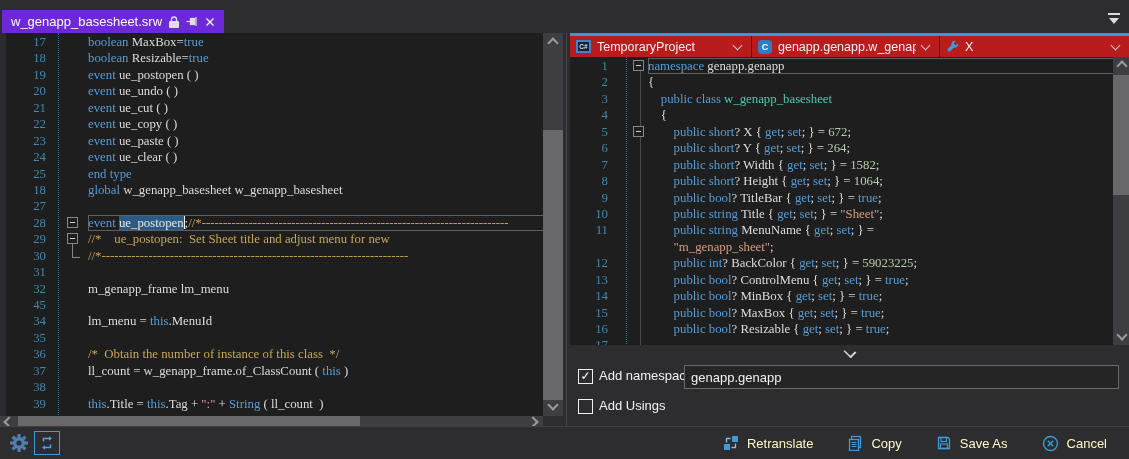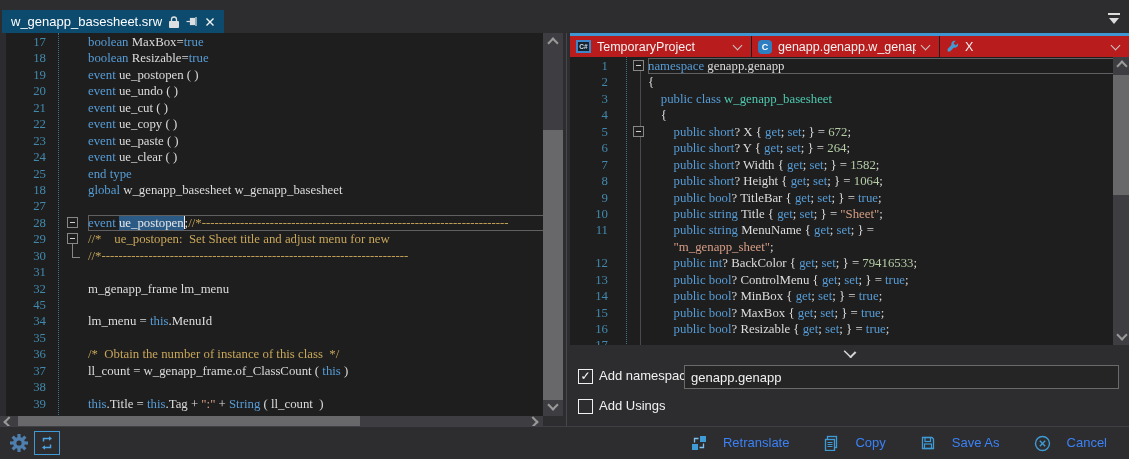--- a/index.html
+++ b/index.html
@@ -2,21 +2,21 @@
 <html><head>
 <meta charset="utf-8">
 <style>
   html,body{margin:0;padding:0;}
   body{width:1129px;height:459px;background:#2d2d30;position:relative;overflow:hidden;
        font-family:"Liberation Sans",sans-serif;color:#f1f1f1;}
   .mono{font-family:Liberation Serif, serif;}
 
   
   .tabbar{position:absolute;left:0;top:0;width:1129px;height:33px;background:#2d2d30;}
-  .tab{position:absolute;left:2px;top:10px;height:23px;background:#0c4a6e;color:#fff;
+  .tab{position:absolute;left:2px;top:10px;height:23px;background:#6d28d9;color:#fff;
        display:flex;align-items:center;padding:0 9px;font-size:13px;gap:7px;}
   .tab .ticon{display:flex;align-items:center;opacity:.95;}
   .winlist{position:absolute;right:7px;top:12px;width:16px;height:14px;cursor:pointer;}
   .winlist .bar{position:absolute;left:2px;top:1px;width:12px;height:2px;background:#dcdcdc;}
   .winlist .tri{position:absolute;left:3px;top:6px;width:0;height:0;
        border-left:5px solid transparent;border-right:5px solid transparent;border-top:6px solid #dcdcdc;}
 
   
   .editor{position:absolute;background:#1e1e1e;overflow:hidden;}
   #leftEditor{left:0;top:33px;width:543px;height:383px;padding-top:1px;--lnw:46px;--foldw:42px;--foldx:21px;}
@@ -75,21 +75,21 @@
   .cb{position:absolute;width:13px;height:13px;border:1px solid #f0f0f0;background:transparent;
       color:#fff;font-size:12px;line-height:12px;text-align:center;cursor:pointer;}
   .optlabel{position:absolute;font-size:13px;color:#f1f1f1;}
   .nsinput{position:absolute;left:114px;top:7px;width:421px;height:22px;background:#252526;
       border:1px solid #6a6a6a;color:#f1f1f1;font-size:13px;padding:0 6px;font-family:"Liberation Sans",sans-serif;}
 
   
   .bottombar{position:absolute;left:0;top:426px;width:1129px;height:33px;background:#2d2d30;
       border-top:1px solid #3f3f46;box-sizing:border-box;}
   .footbtns{position:absolute;right:22px;top:0;height:32px;display:flex;align-items:center;gap:34px;}
-  .fbtn{display:flex;gap:16px;cursor:pointer;font-size:13px;color:#3b82f6;}
+  .fbtn{display:flex;align-items:center;gap:8px;cursor:pointer;font-size:13px;color:#fef9c3;}
   .gearbtn{position:absolute;left:9px;top:6px;width:20px;height:20px;cursor:pointer;}
   .refbtn{position:absolute;left:34px;top:4px;width:26px;height:24px;border:1px solid #3e9bd6;
       box-sizing:border-box;display:flex;align-items:center;justify-content:center;cursor:pointer;}
 </style>
 </head>
 <body>
 
 <div class="tabbar">
   <div class="tab">
     <span>w_genapp_basesheet.srw</span>
@@ -350,21 +350,21 @@
         <div class="code"><span class="tok-p">        </span><span class="tok-k">public string</span><span class="tok-p"> MenuName { </span><span class="tok-k">get</span><span class="tok-p">; </span><span class="tok-k">set</span><span class="tok-p">; } =</span></div>
       </div>
       <div class="row">
         <div class="ln"></div>
         <div class="fold"></div>
         <div class="code"><span class="tok-p">        </span><span class="tok-s">"m_genapp_sheet"</span><span class="tok-p">;</span></div>
       </div>
       <div class="row">
         <div class="ln">12</div>
         <div class="fold"></div>
-        <div class="code"><span class="tok-p">        </span><span class="tok-k">public int</span><span class="tok-p">? BackColor { </span><span class="tok-k">get</span><span class="tok-p">; </span><span class="tok-k">set</span><span class="tok-p">; } = </span><span class="tok-n">79416533</span><span class="tok-p">;</span></div>
+        <div class="code"><span class="tok-p">        </span><span class="tok-k">public int</span><span class="tok-p">? BackColor { </span><span class="tok-k">get</span><span class="tok-p">; </span><span class="tok-k">set</span><span class="tok-p">; } = </span><span class="tok-n">59023225</span><span class="tok-p">;</span></div>
       </div>
       <div class="row">
         <div class="ln">13</div>
         <div class="fold"></div>
         <div class="code"><span class="tok-p">        </span><span class="tok-k">public bool</span><span class="tok-p">? ControlMenu { </span><span class="tok-k">get</span><span class="tok-p">; </span><span class="tok-k">set</span><span class="tok-p">; } = </span><span class="tok-k">true</span><span class="tok-p">;</span></div>
       </div>
       <div class="row">
         <div class="ln">14</div>
         <div class="fold"></div>
         <div class="code"><span class="tok-p">        </span><span class="tok-k">public bool</span><span class="tok-p">? MinBox { </span><span class="tok-k">get</span><span class="tok-p">; </span><span class="tok-k">set</span><span class="tok-p">; } = </span><span class="tok-k">true</span><span class="tok-p">;</span></div>

